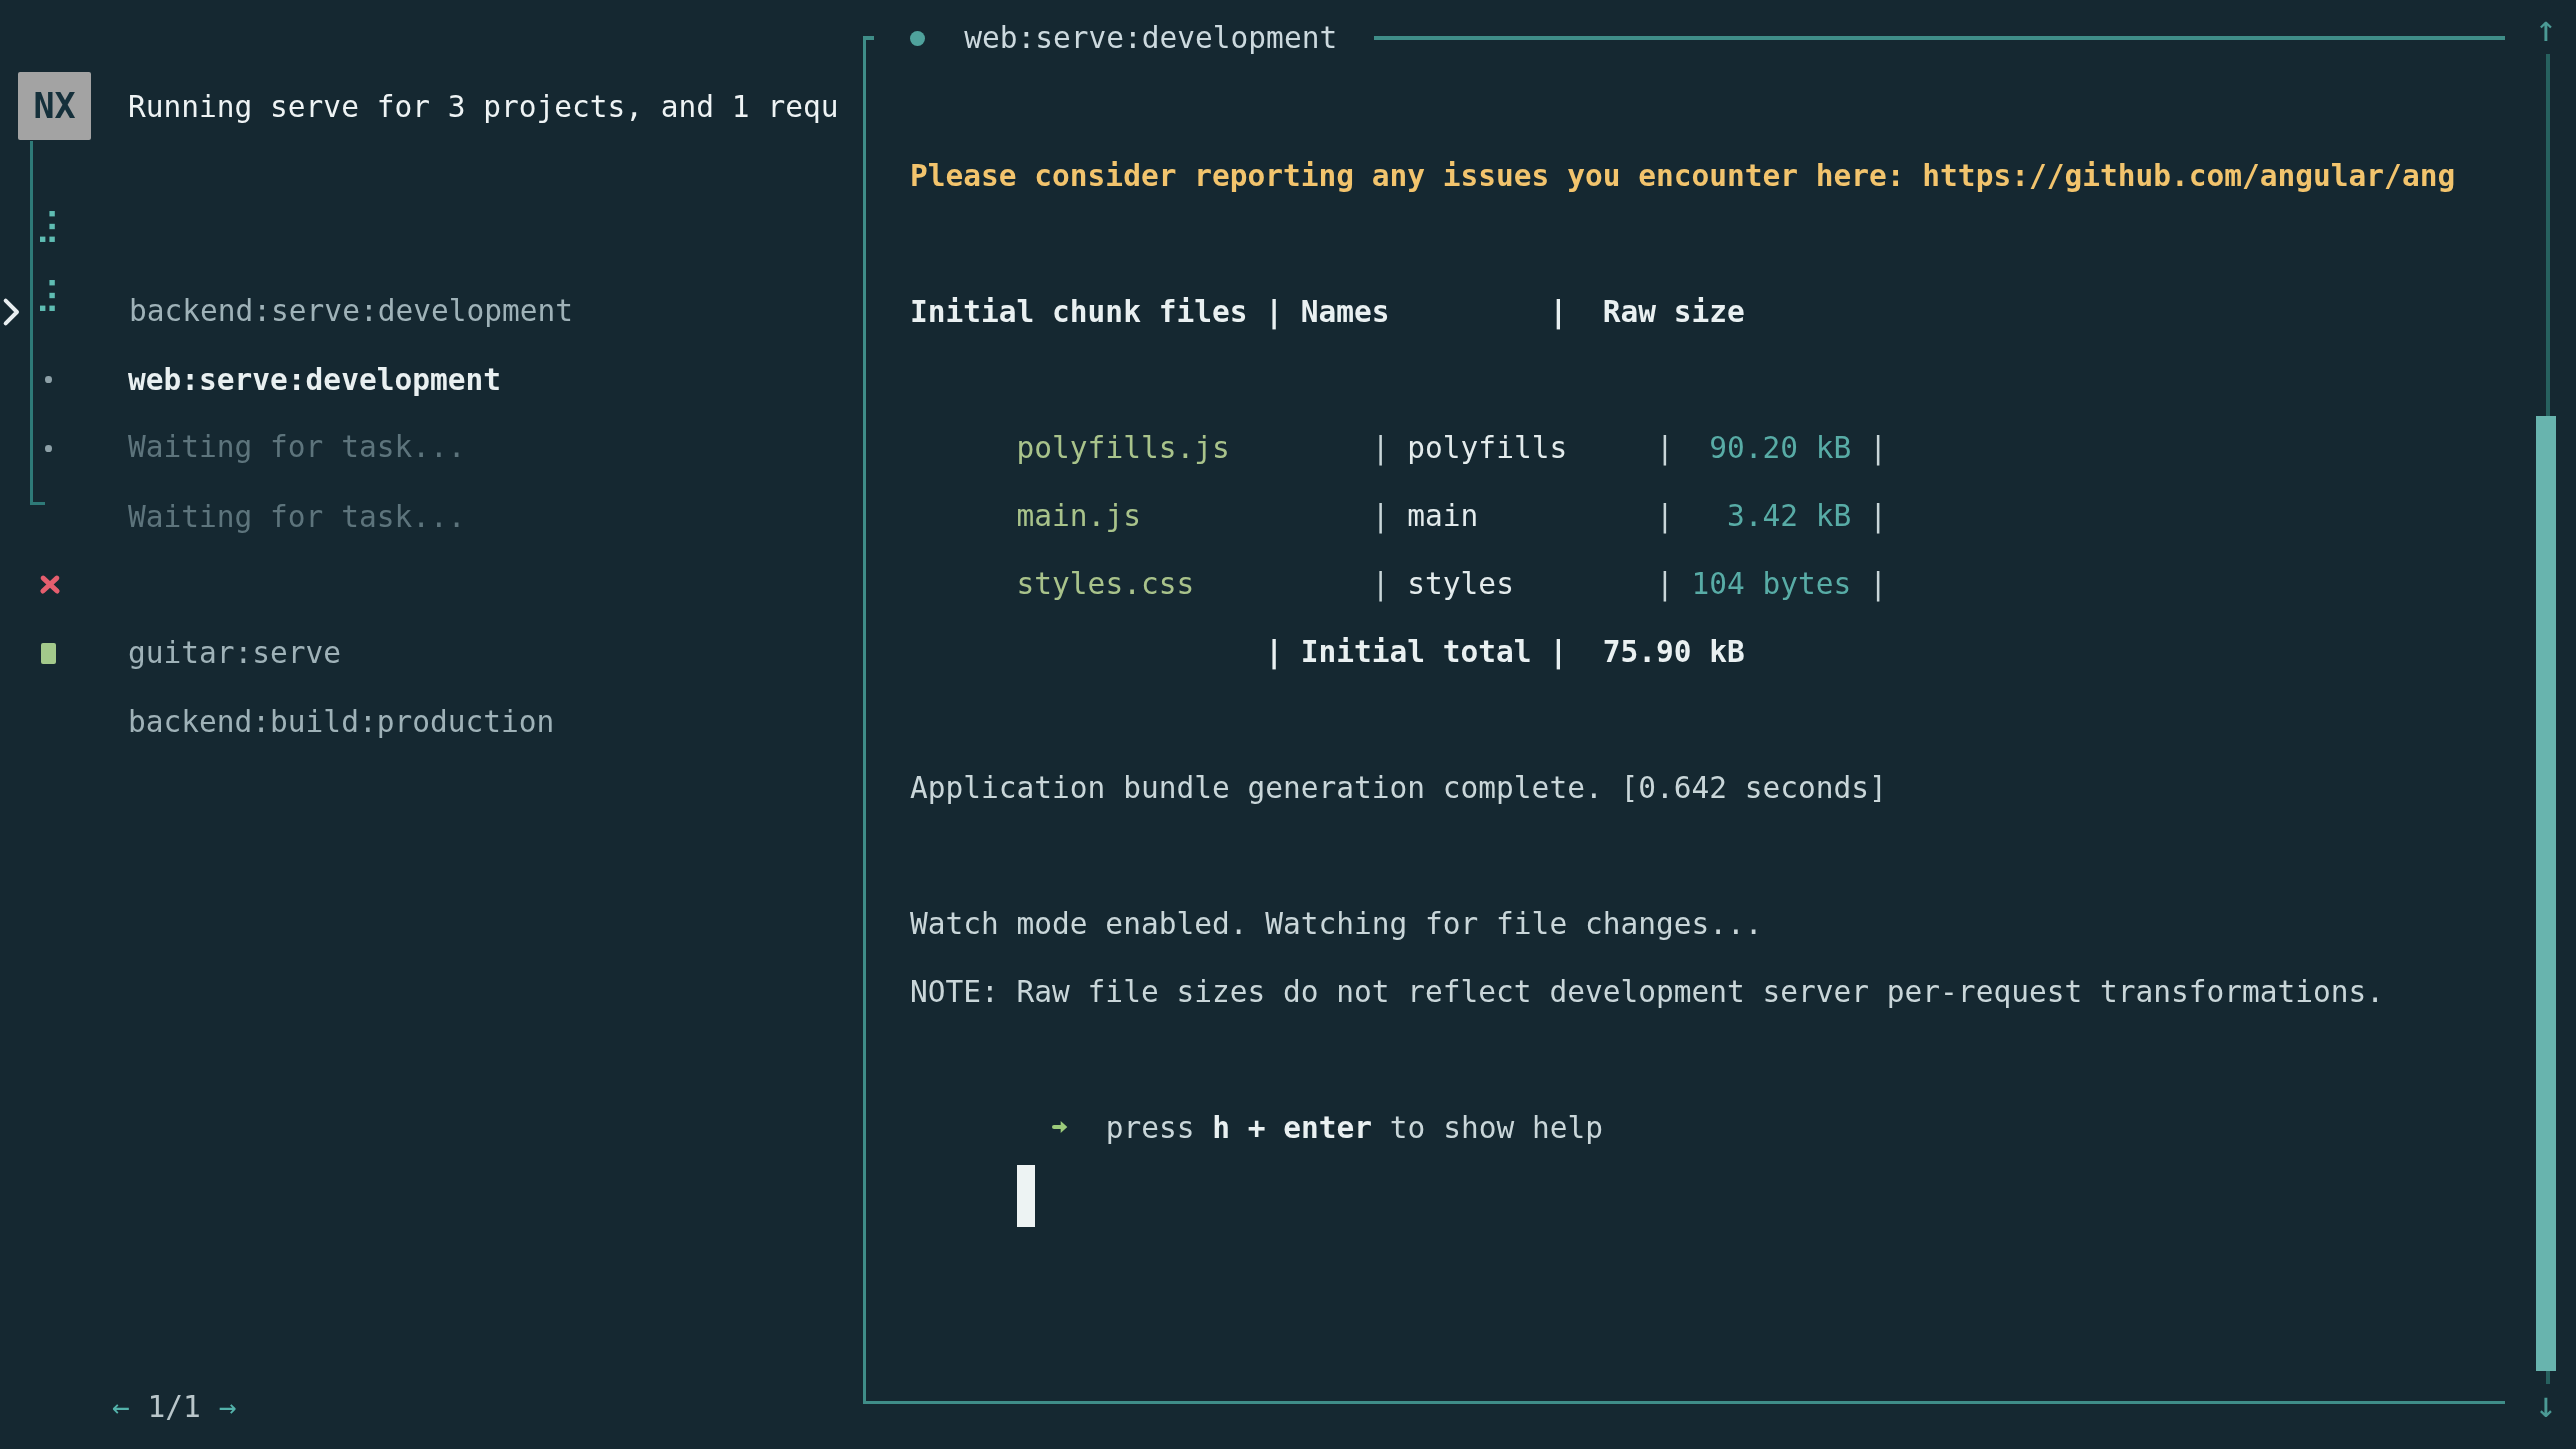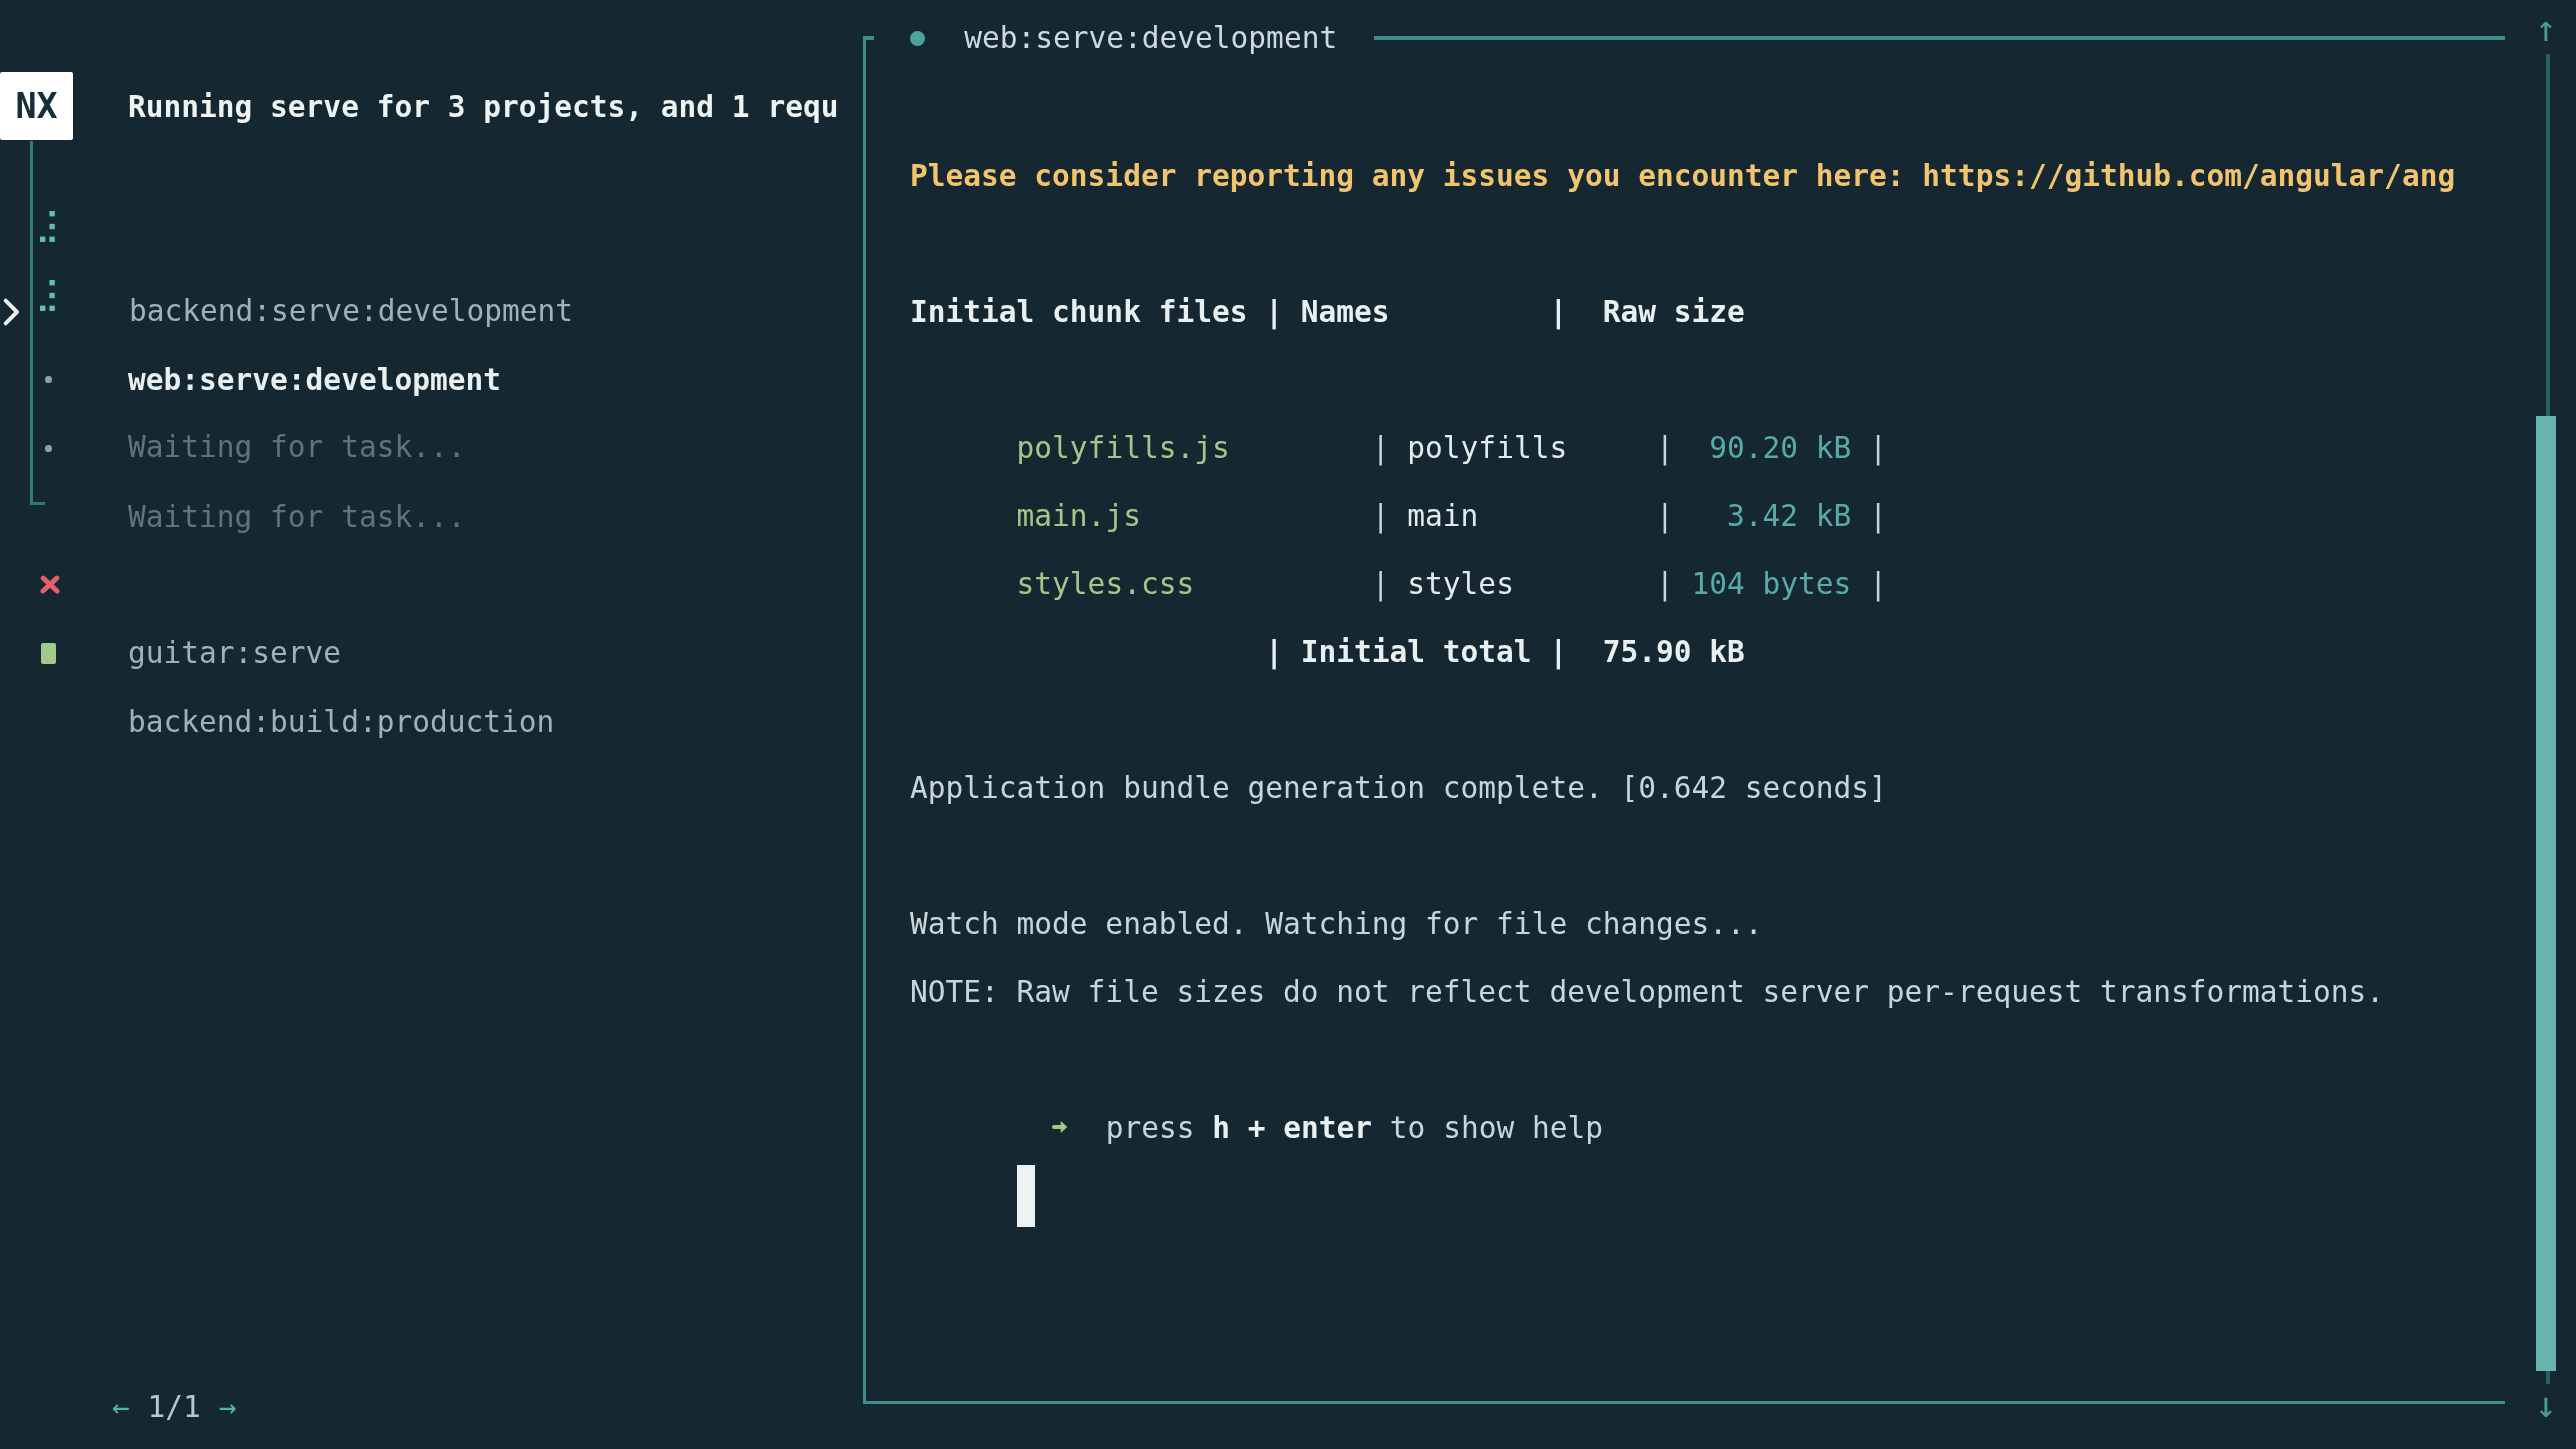--- a/index.html
+++ b/index.html
@@ -20,25 +20,25 @@
   .c-white{color:#e9f0f1;font-weight:bold;}
   .c-name{color:#e3ebec;}
   .c-green{color:#a9c38b;}
   .c-teal{color:#58aca6;}
   .c-yellow{color:#f2c46d;font-weight:bold;}
   .c-port{color:#74c7bf;font-weight:bold;}
   .c-accent{color:#53b2aa;}
   .c-hint{color:#83989f;}
 
   
-  .nx-logo{left:0;top:72px;width:73px;height:68px;background:#ffffff;border-radius:2px;
+  .nx-logo{left:18px;top:72px;width:73px;height:68px;background:#a3a3a3;border-radius:2px;
     display:flex;align-items:center;justify-content:center;
     color:#15303b;font-weight:bold;font-size:35px;}
   .app-title{left:128px;top:73px;width:730px;height:68px;line-height:68px;
-    font-weight:bold;color:#eef3f4;white-space:pre;overflow:hidden;}
+    font-weight:normal;color:#eef3f4;white-space:pre;overflow:hidden;}
   .tree-line{left:30px;top:141px;width:3.4px;height:364px;background:#2e7a78;}
   .tree-foot{left:30px;top:502px;width:15.4px;height:3.4px;background:#2e7a78;}
   .task-label{position:absolute;left:128px;}
   .wait-dot{position:absolute;left:45px;width:6.7px;height:6.7px;border-radius:50%;background:#8da0a7;}
   .x-icon{position:absolute;left:38px;top:572px;width:24px;height:25.5px;}
   .x-icon::before,.x-icon::after{content:"";position:absolute;left:0;top:10px;width:24px;height:5.4px;
     border-radius:2.7px;background:#e55e6e;}
   .x-icon::before{transform:rotate(43deg);}
   .x-icon::after{transform:rotate(-43deg);}
   .sq-icon{position:absolute;left:41px;top:643px;width:15.4px;height:21px;border-radius:2px;background:#a3c98b;}

